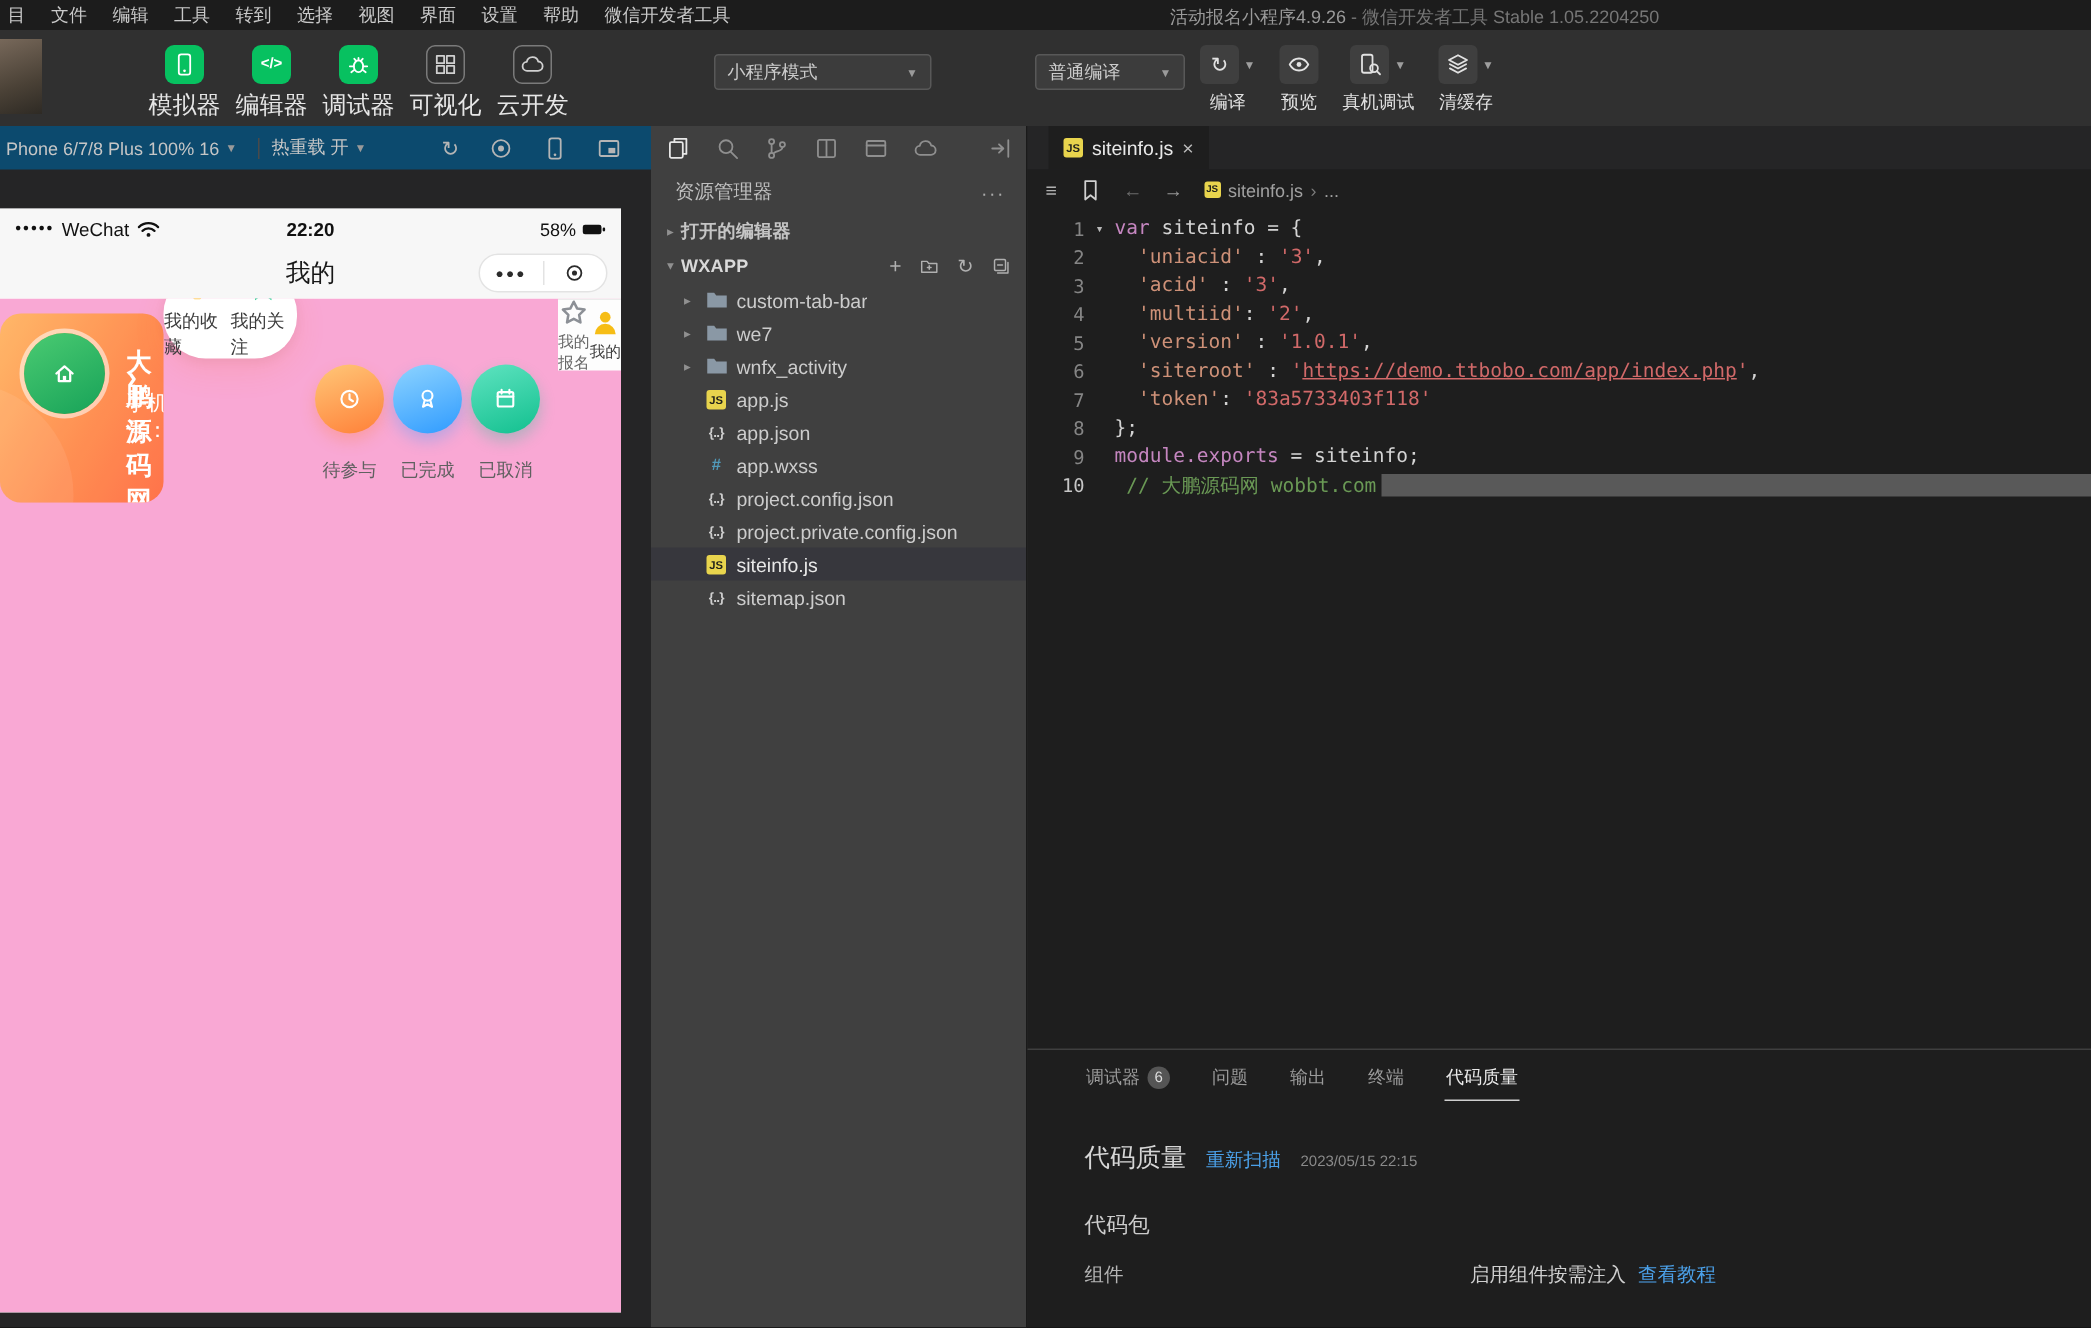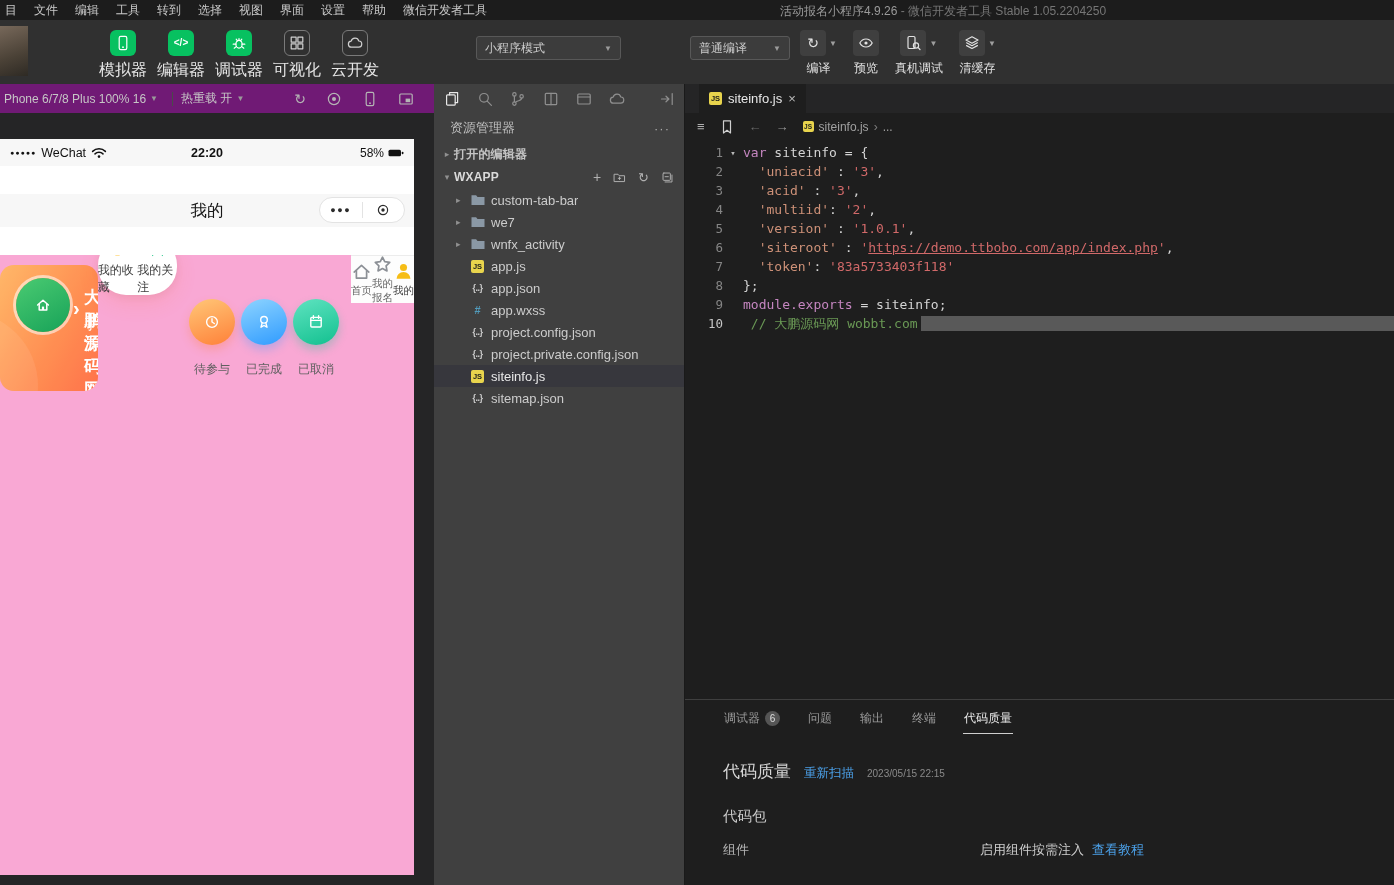--- a/index.html
+++ b/index.html
@@ -34,28 +34,28 @@
   .action-caret { font-size:8px; color:#9e9e9e; margin-left:3px; }
   .action-lb { margin-top:4px; font-size:12px; color:#e0e0e0; white-space:nowrap; }
 
   
   .main { position:absolute; top:84px; left:0; right:0; bottom:0; display:flex; }
   .col-sim { width:434px; background:#252526; display:flex; flex-direction:column; }
   .col-explorer { width:251px; background:#404040; border-right:1px solid #1a1a1a; }
   .col-editor { flex:1; background:#1e1e1e; display:flex; flex-direction:column; }
 
   
-  .sim-controls { height:29px; background:#701a75; display:flex; align-items:center; font-size:12px; color:#c6c6c6; padding:0 4px; }
+  .sim-controls { height:29px; background:#0c4a6e; display:flex; align-items:center; font-size:12px; color:#c6c6c6; padding:0 4px; }
   .sim-caret { font-size:8px; color:#9a9a9a; margin:0 6px 0 4px; }
   .sim-divider { width:1px; height:14px; background:#4a4a4a; margin:0 8px; }
   .sim-icons { margin-left:auto; display:flex; gap:20px; margin-right:16px; color:#b5b5b5; }
   .sim-icons .icn { cursor:pointer; }
 
   
-  .phone { width:414px; height:736px; margin-top:26px; background:#fff; display:flex; flex-direction:column; overflow:hidden;gap:28px; }
+  .phone { width:414px; height:736px; margin-top:26px; background:#fff; display:flex; flex-direction:column; overflow:hidden; }
   .p-status { height:27px; background:#f7f7f7; display:flex; align-items:center; padding:0 10px; position:relative; color:#111; }
   .p-sig { font-size:7px; letter-spacing:1px; }
   .p-carrier { font-size:12.5px; margin:0 5px 0 5px; }
   .p-wifi svg { width:14px; height:11px; }
   .p-time { position:absolute; left:0; right:0; text-align:center; font-size:12.5px; font-weight:bold; }
   .p-batt-group { margin-left:auto; display:flex; align-items:center; gap:4px; z-index:1; }
   .p-batt-pct { font-size:12px; }
   .p-batt svg { width:23px; height:11px; }
   .p-nav { height:33px; background:#f7f7f7; position:relative; }
   .p-nav-title { text-align:center; line-height:33px; font-size:16.5px; color:#181818; }
@@ -428,29 +428,20 @@
                   </svg>
                 </div>
                 <div class="stat-label">已取消</div>
               </div>
             </div>
           <div class="p-spacer"></div>
           <div class="p-tabbar" id="phone-tabbar">
               <div class="p-tab">
                 <span class="icn ">
                   <svg viewBox="0 0 16 16" style="stroke-width:1.3">
-                    <path d="M2.4 8.4 8 3.4l5.6 5"></path>
-                    <path d="M4.1 7.4V13h7.8V7.4"></path>
-                  </svg>
-                </span>
-                <div class="p-tab-lb">首页</div>
-              </div>
-              <div class="p-tab">
-                <span class="icn ">
-                  <svg viewBox="0 0 16 16" style="stroke-width:1.3">
                     <path d="M8 2.4l1.7 3.4 3.8.6-2.75 2.7.65 3.8L8 11.1l-3.4 1.8.65-3.8L2.5 6.4l3.8-.6z"></path>
                   </svg>
                 </span>
                 <div class="p-tab-lb">我的报名</div>
               </div>
               <div class="p-tab active">
                 <span class="icn ">
                   <svg viewBox="0 0 16 16">
                     <circle cx="8" cy="4.9" r="2.7" class="f"></circle>
                     <path d="M2.7 13.6a5.3 5.3 0 0 1 10.6 0z" class="f"></path>

